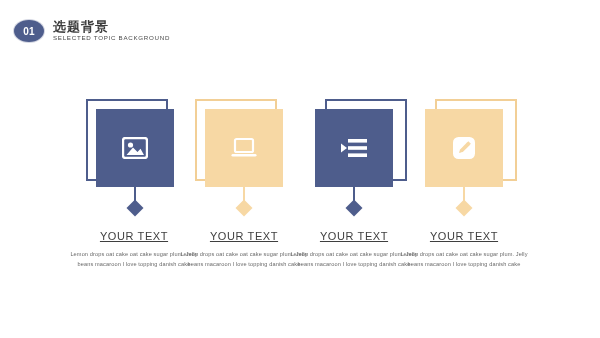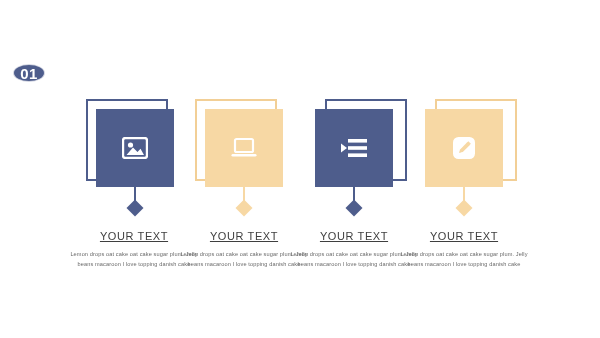--- a/index.html
+++ b/index.html
@@ -8,26 +8,25 @@
     background:#ffffff;
     font-family:"Liberation Sans","DejaVu Sans",sans-serif;
     overflow:hidden;
     position:relative;
   }
   #slide{position:relative;width:600px;height:338px;background:#fff;}
 
   
   .header{position:absolute;left:14px;top:20px;display:flex;align-items:center;}
   .num-circle{
-    width:30px;height:16px;border-radius:50%;
+    width:30px;height:22px;border-radius:50%;
     background:#4e5d8c;
     display:flex;align-items:center;justify-content:center;
-    color:#ffffff;font-size:15px;font-weight:bold;letter-spacing:.3px;
+    color:#ffffff;font-size:10px;font-weight:bold;letter-spacing:.3px;
     box-shadow:0 0 0 1px rgba(78,93,140,.25);
-    margin-top:45px;
   }
   .head-text{margin-left:9px;line-height:1;}
   .head-cn{
     font-size:13px;font-weight:bold;color:#3c3c3c;
     letter-spacing:1px;display:block;margin-bottom:2px;
     font-family:"DejaVu Sans","Liberation Sans",sans-serif;
   }
   .head-en{
     font-size:6.2px;color:#4a4a4a;letter-spacing:.72px;display:block;
     font-weight:normal;
@@ -97,20 +96,24 @@
 </style>
 </head>
 <body>
 
 <div id="slide">
 
   <div class="header">
     <div class="num-circle">
       <span>01</span>
     </div>
+    <div class="head-text">
+      <span class="head-cn">选题背景</span>
+      <span class="head-en">SELECTED TOPIC BACKGROUND</span>
+    </div>
   </div>
 
   <div class="cards">
 
     <div class="card left">
       <div class="back-sq"></div>
       <div class="front-sq">
         <span class="icon-wrap">
           <svg width="26" height="22" viewBox="0 0 26 22">
             <rect x="1" y="1" width="24" height="20" rx="2.5" ry="2.5" fill="none" stroke="#ffffff" stroke-width="2.4"></rect>

